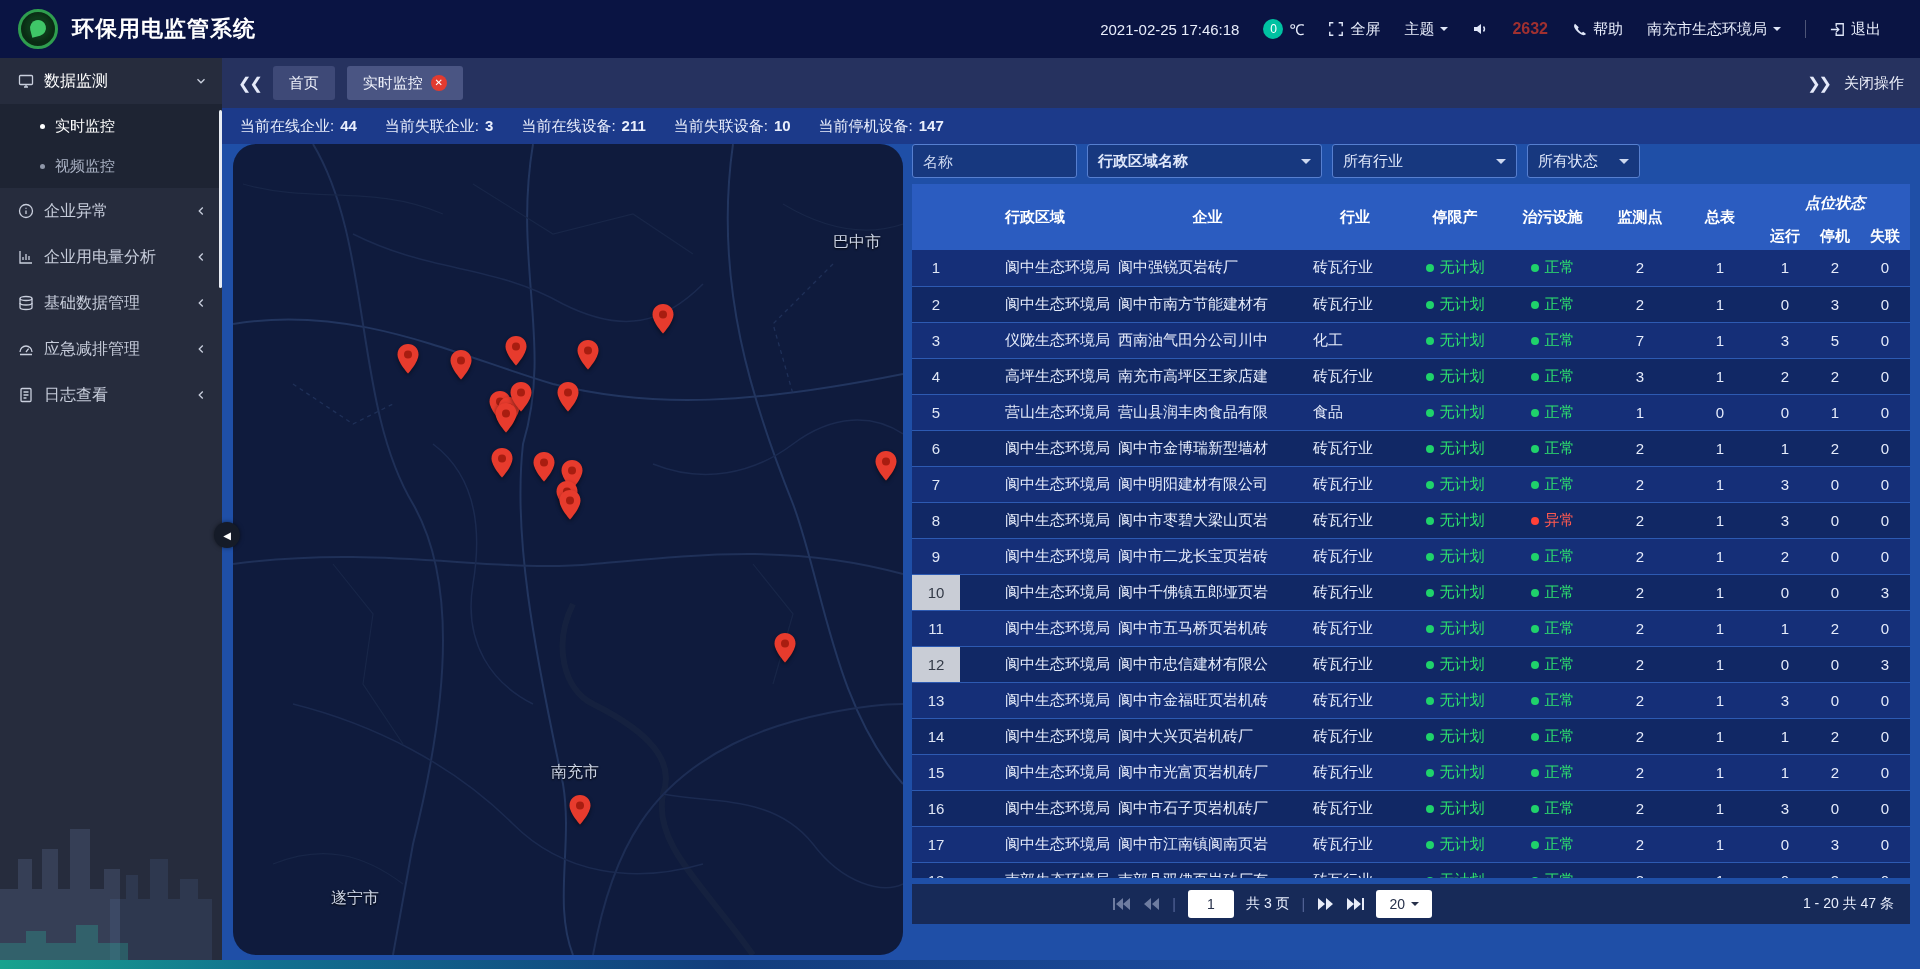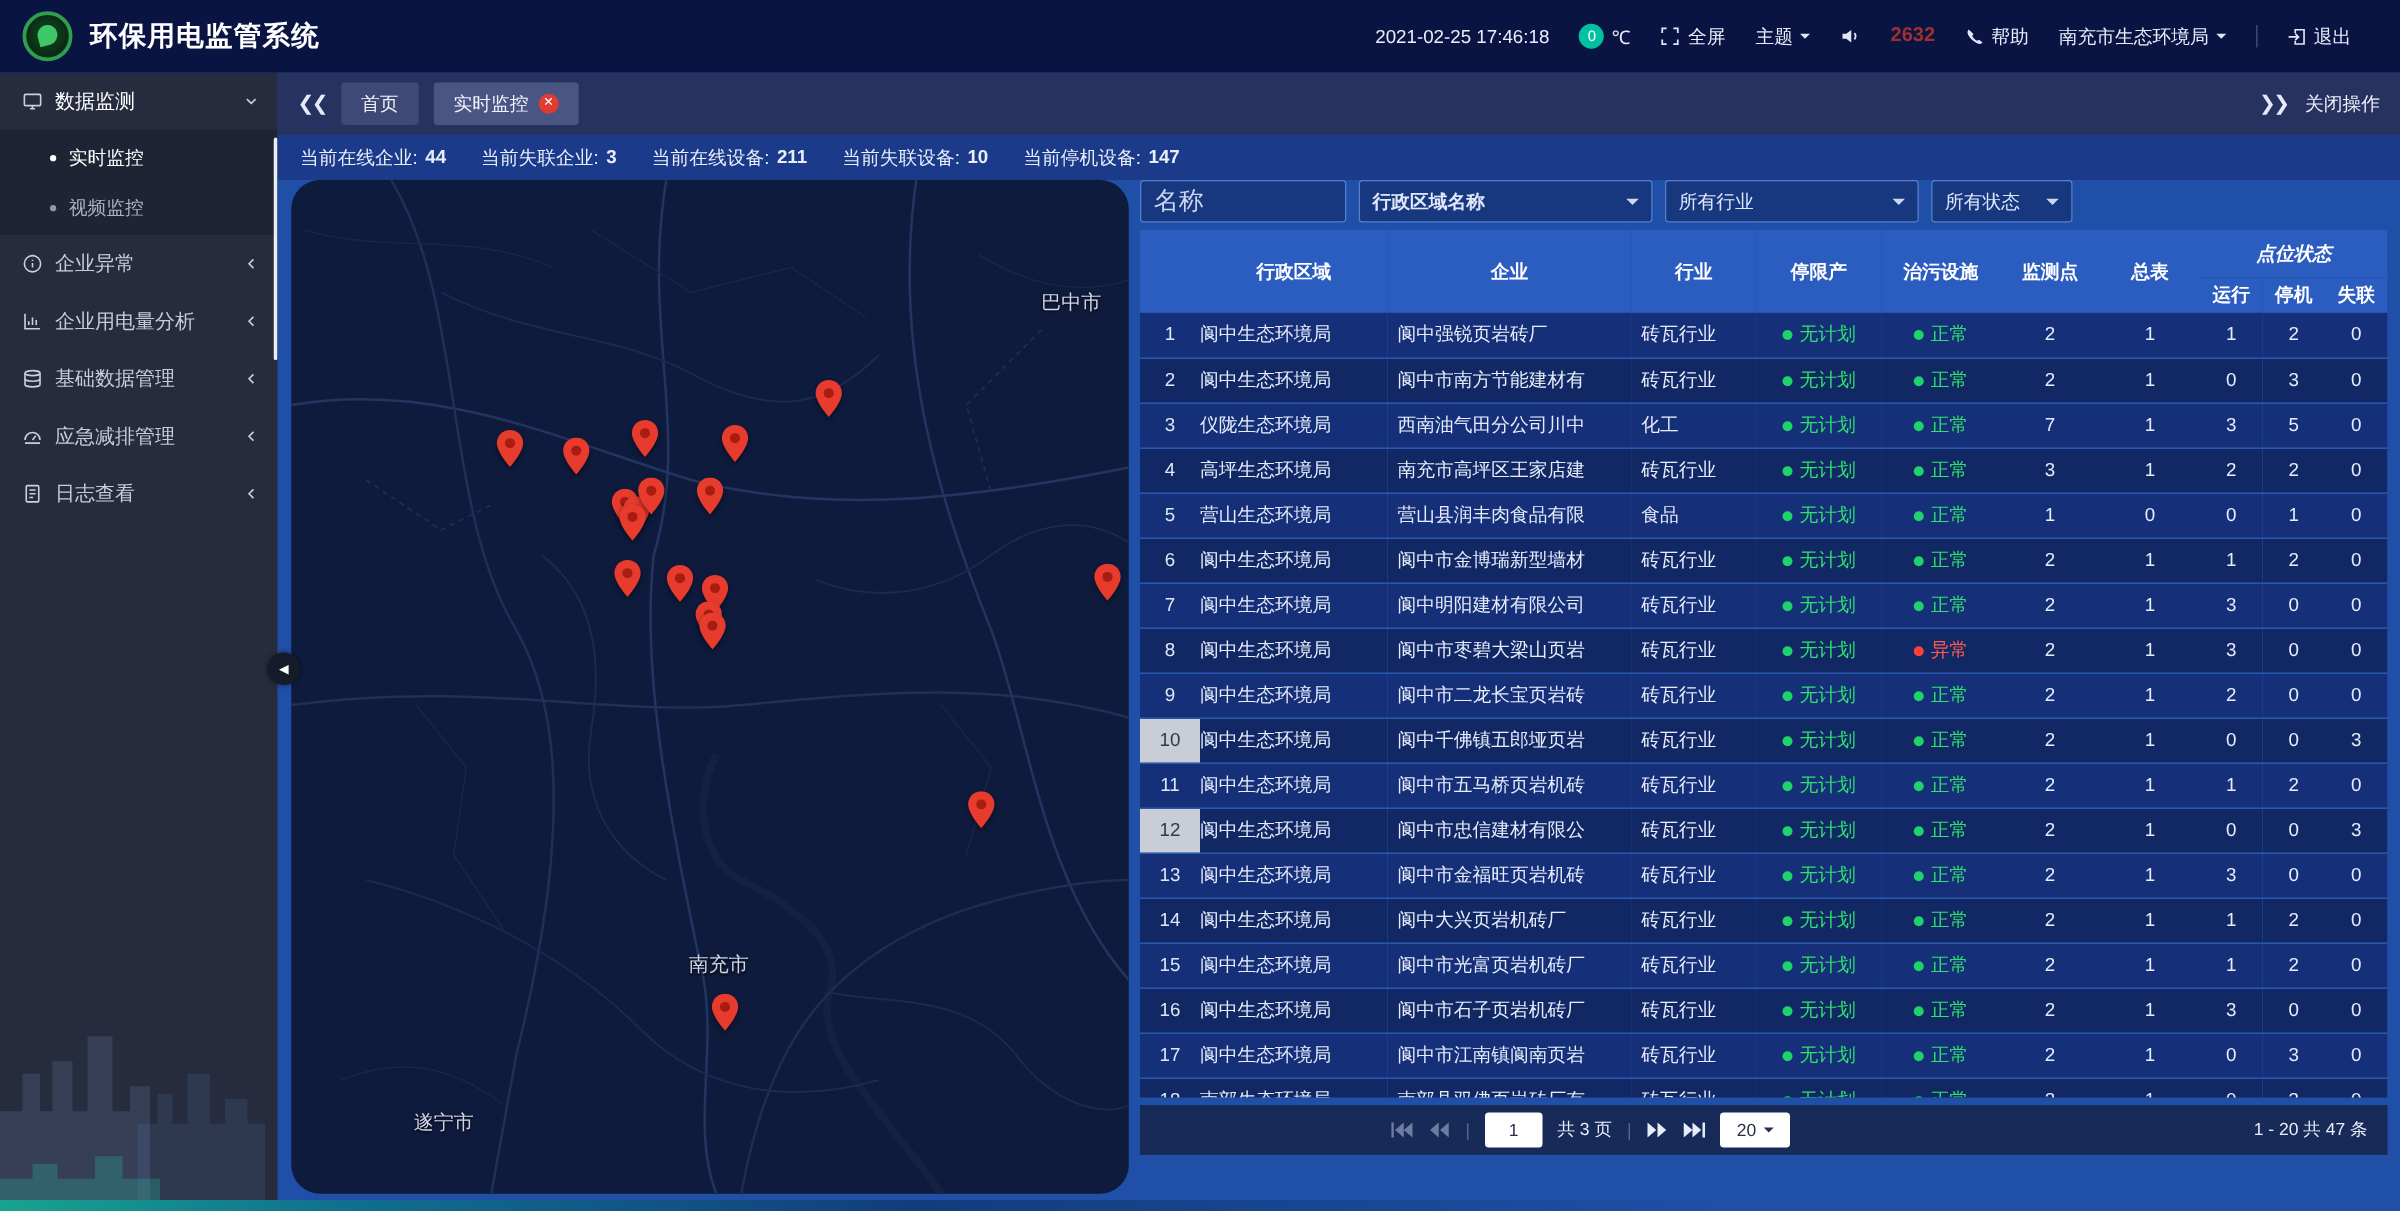--- a/index.html
+++ b/index.html
@@ -110,40 +110,40 @@
   
   .right-panel { position:absolute; top:144px; left:912px; width:998px; height:780px; z-index:5; }
   .filter-row { position:absolute; top:0; left:0; right:0; height:40px; display:flex; gap:10px; }
   .f-ctl {
     height:34px; background:#17387f; border:1px solid #567fd0; border-radius:3px;
     display:flex; align-items:center; padding:0 10px; font-size:15px; color:#dfe7fa; cursor:pointer;
   }
   .f-ctl .f-text { flex:1; }
   .f-input { width:165px; }
   .f-input input {
-    width:100%; background:transparent; border:none; outline:none; color:#eaf0ff; font-size:20px;
+    width:100%; background:transparent; border:none; outline:none; color:#eaf0ff; font-size:15px;
     font-family:"Liberation Sans",sans-serif;
   }
   .f-input input::placeholder { color:#cdd8f0; }
-  .f-region { width:235px;font-weight:bold; } .f-industry { width:203px; } .f-status { width:113px; }
+  .f-region { width:235px;font-weight:bold; } .f-industry { width:185px; } .f-status { width:113px; }
   .f-caret { width:0; height:0; border:5px solid transparent; border-top-color:#cdd8f0; margin-top:5px; margin-left:8px; }
 
   .table-wrap { position:absolute; top:40px; left:0; width:998px; height:694px; overflow:hidden; }
   table.data { width:998px; border-collapse:collapse; table-layout:fixed; }
   table.data th, table.data td { overflow:hidden; white-space:nowrap; text-overflow:clip; }
   thead th { background:#2b5cc0; color:#ffffff; font-size:15px; font-weight:bold; }
   tr.h1 th { height:38px; }
   tr.h2 th { height:28px; font-weight:bold; }
   th.group-h { font-style:italic; }
   tbody td { height:36px; font-size:15px; color:#e6ecfb; border-bottom:1px solid rgba(72,112,200,0.35); }
   tbody tr:nth-child(odd)  td { background:#152f78; }
   tbody tr:nth-child(even) td { background:#112865; }
   td.c-idx { text-align:center; color:#dfe6f5; }
   td.c-idx.hl { background:#c9cdd6 !important; color:#333a47; }
-  td.c-region { text-align:left; }
+  td.c-region { text-align:right; }
   td.c-company, td.c-industry { text-align:left; padding-left:8px; }
   td.c-limit, td.c-fac, td.c-num { text-align:center; }
   .dot { display:inline-block; width:8px; height:8px; border-radius:50%; margin-right:6px; vertical-align:middle; }
   .dot-green { background:#1fd26b; } .dot-red { background:#ff4038; }
   .txt-green { color:#2ee06e; } .txt-red { color:#ff5a50; }
 
   
   .pager {
     position:absolute; top:740px; left:0; width:998px; height:40px;
     background:#172a58; display:flex; align-items:center; padding:0 16px; font-size:14px;

